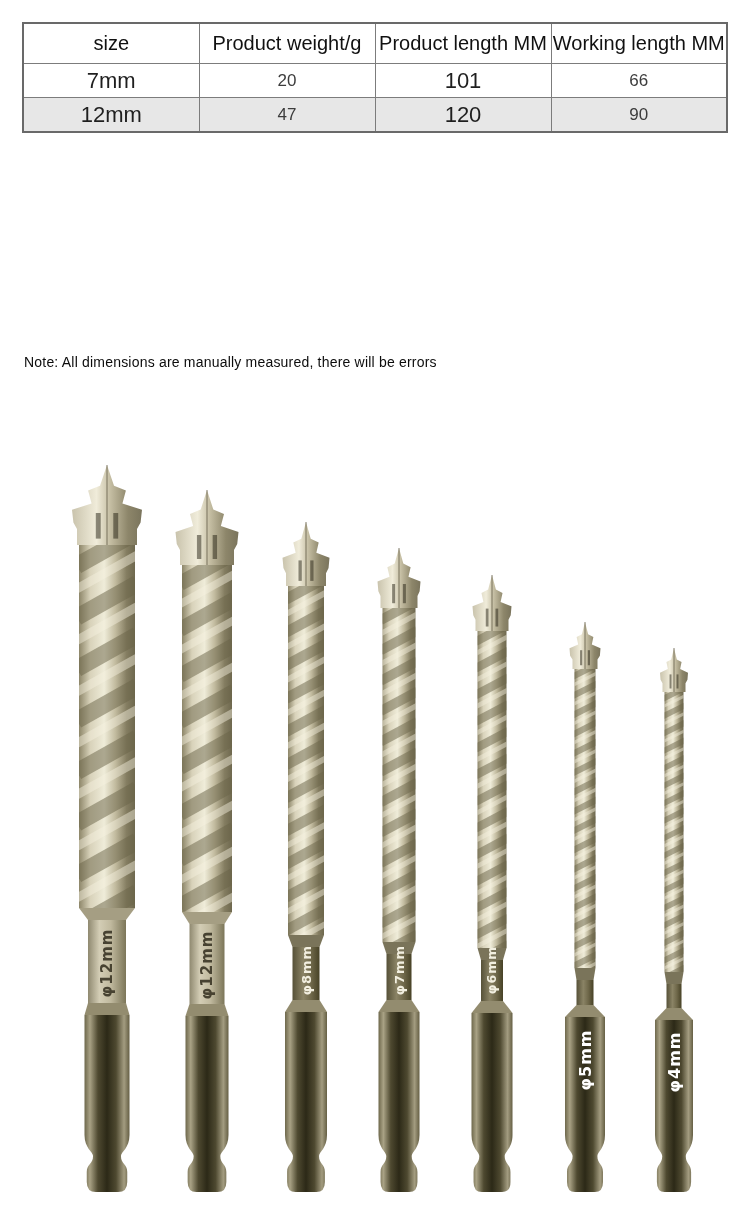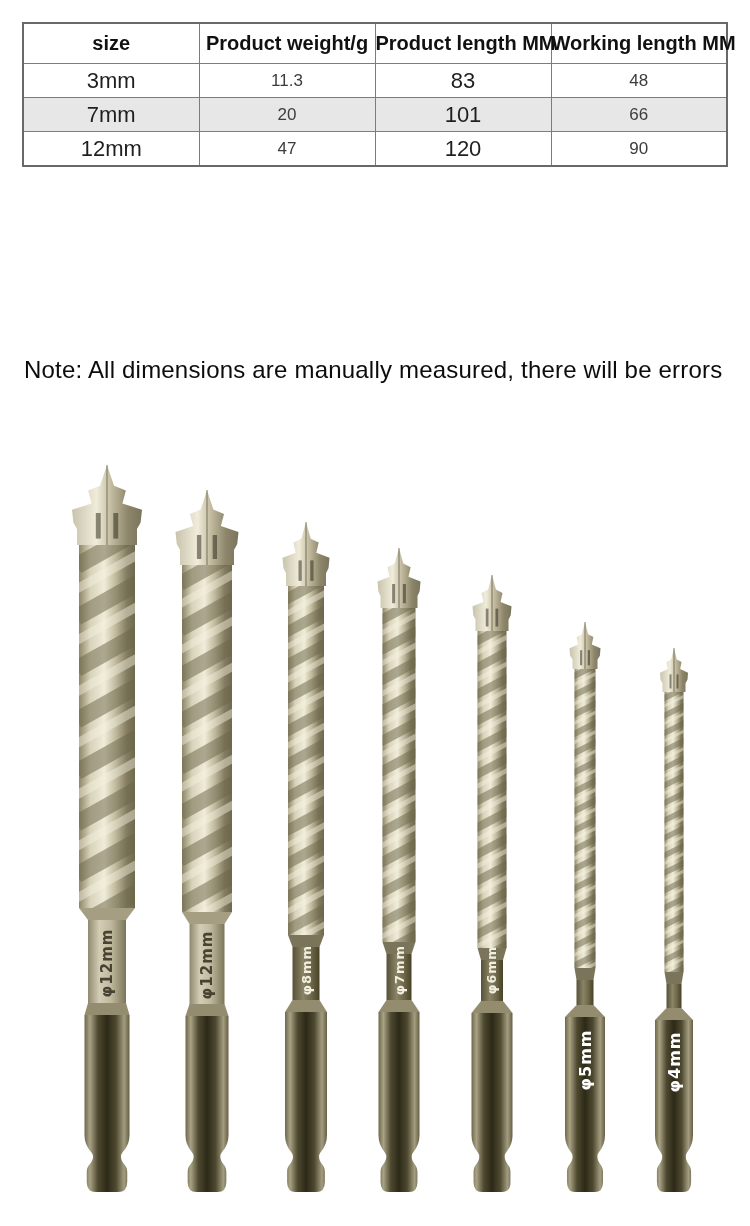--- a/index.html
+++ b/index.html
@@ -6,30 +6,30 @@
   body{width:750px;height:1226px;position:relative;overflow:hidden;
        font-family:"Liberation Sans",sans-serif;}
   .page{position:absolute;inset:0;background:#ffffff;}
 
   
   table.spec{position:absolute;left:22px;top:22px;width:706px;
              border-collapse:collapse;table-layout:fixed;
              border:2px solid #696969;background:#ffffff;}
   table.spec th, table.spec td{border:1px solid #7c7c7c;text-align:center;
              vertical-align:middle;padding:0;white-space:nowrap;}
-  table.spec thead th{height:39px;font-size:20px;font-weight:700;color:#111111;background:#ffffff;}
+  table.spec thead th{height:39px;font-size:20px;font-weight:400;color:#111111;background:#ffffff;}
   table.spec tbody td{height:33px;color:#1f1f1f;}
   table.spec tbody tr:nth-child(even) td{background:#e7e7e7;}
   table.spec tbody td:nth-child(1){font-size:22px;}
   table.spec tbody td:nth-child(2){font-size:17px;color:#3c3c3c;}
   table.spec tbody td:nth-child(3){font-size:22px;}
   table.spec tbody td:nth-child(4){font-size:17px;color:#3c3c3c;}
 
   
-  .note{position:absolute;left:24px;top:353px;font-size:24px;line-height:1.42;
+  .note{position:absolute;left:24px;top:353px;font-size:14px;line-height:1.42;
         color:#0c0c0c;letter-spacing:0.2px;}
   .note .indent{padding-left:62px;}
 
   
   .bits{position:absolute;left:0;top:430px;width:750px;height:796px;}
   .bits svg{display:block;}
 </style>
 </head>
 <body>
 
@@ -38,26 +38,20 @@
   <table class="spec">
     <thead>
       <tr id="head-row">
           <th>size</th>
           <th>Product weight/g</th>
           <th>Product length MM</th>
           <th>Working length MM</th>
         </tr>
     </thead>
     <tbody id="body-rows">
-        <tr>
-          <td>3mm</td>
-          <td>11.3</td>
-          <td>83</td>
-          <td>48</td>
-        </tr>
         <tr>
           <td>7mm</td>
           <td>20</td>
           <td>101</td>
           <td>66</td>
         </tr>
         <tr>
           <td>12mm</td>
           <td>47</td>
           <td>120</td>

